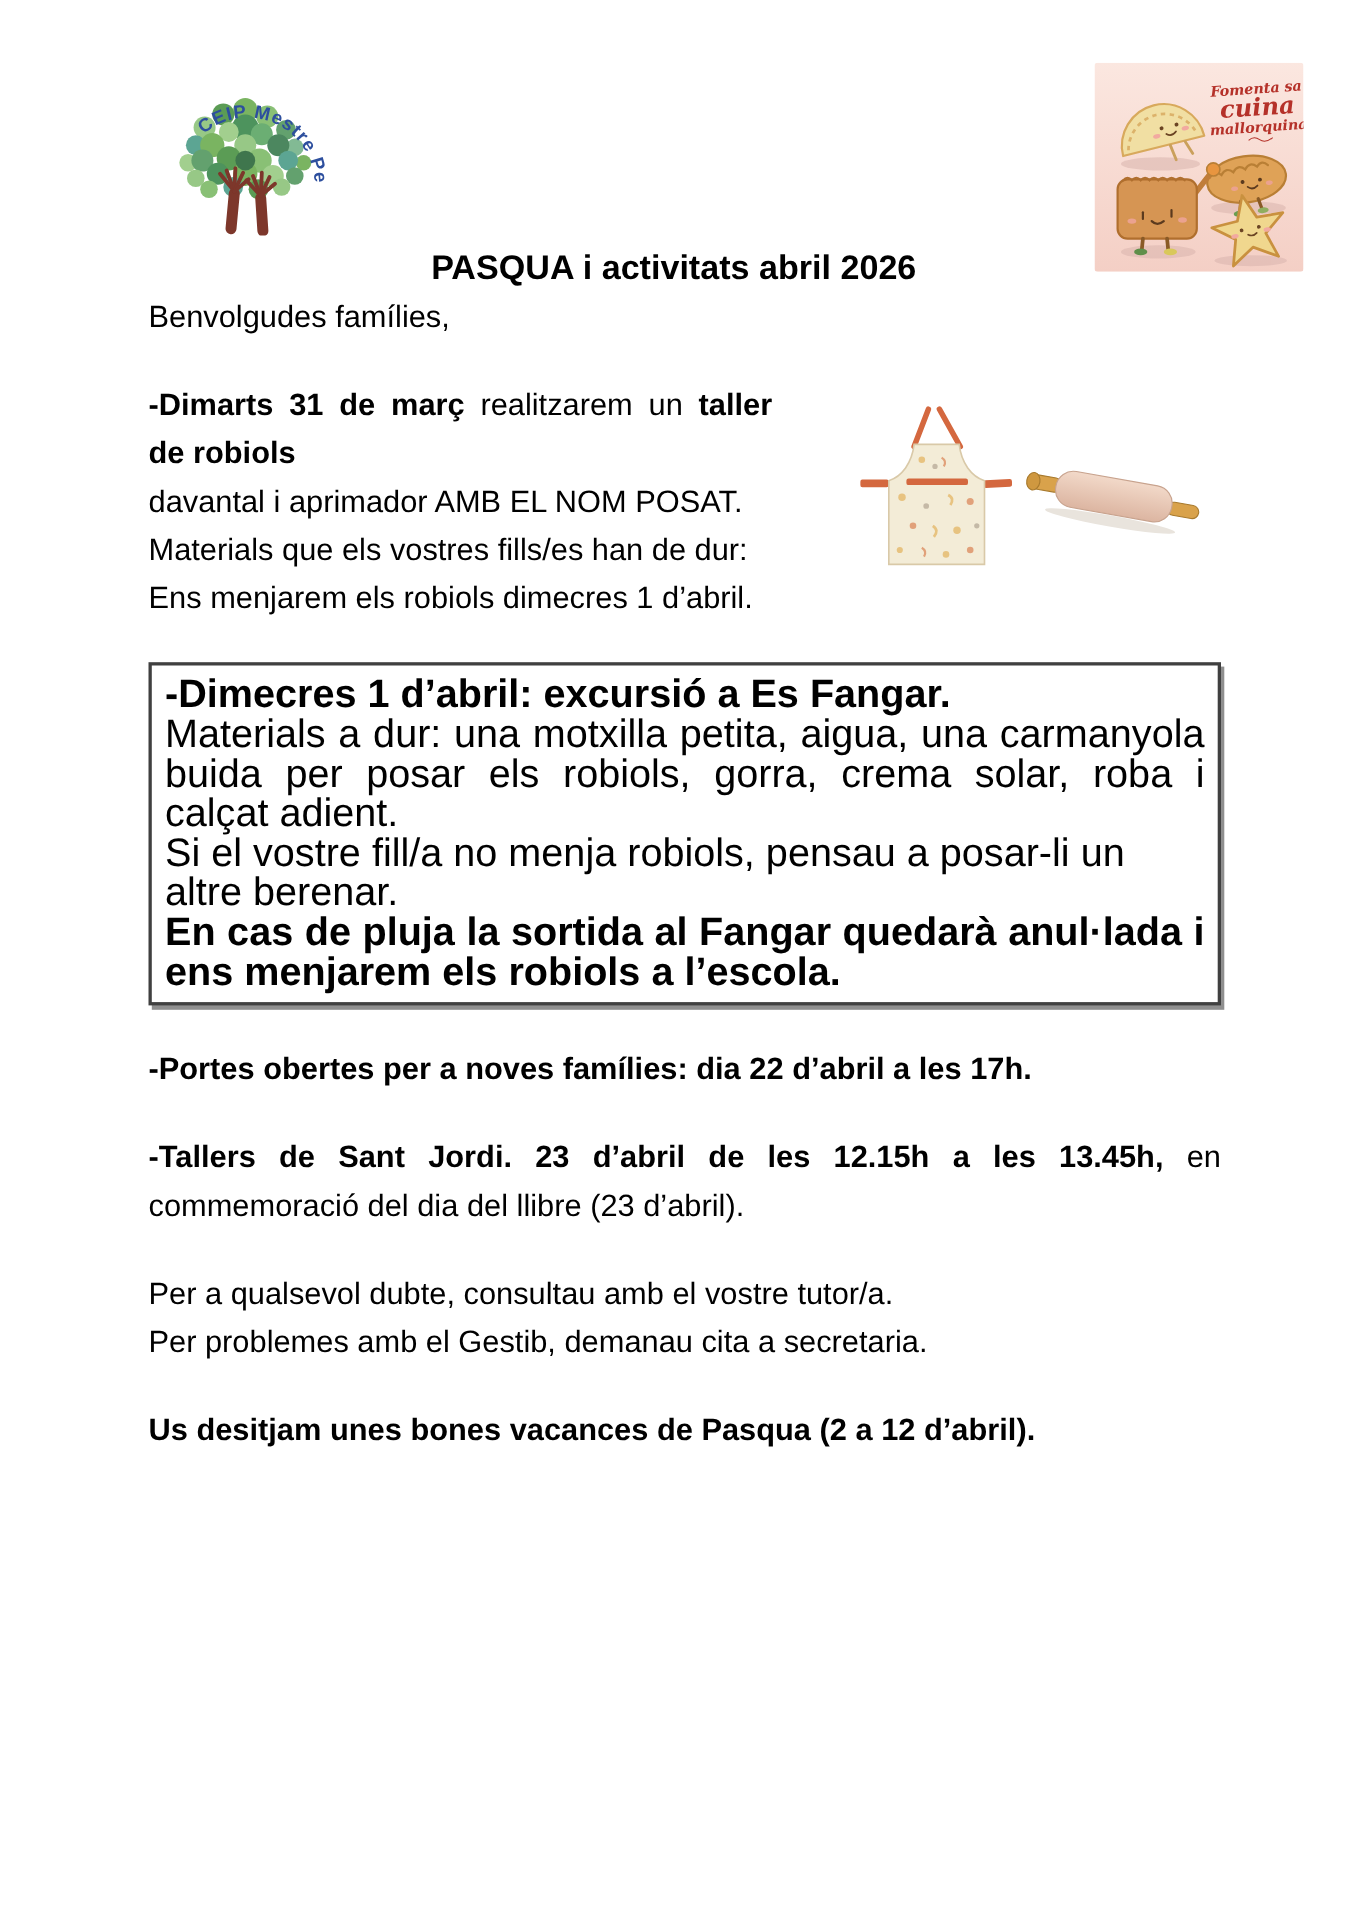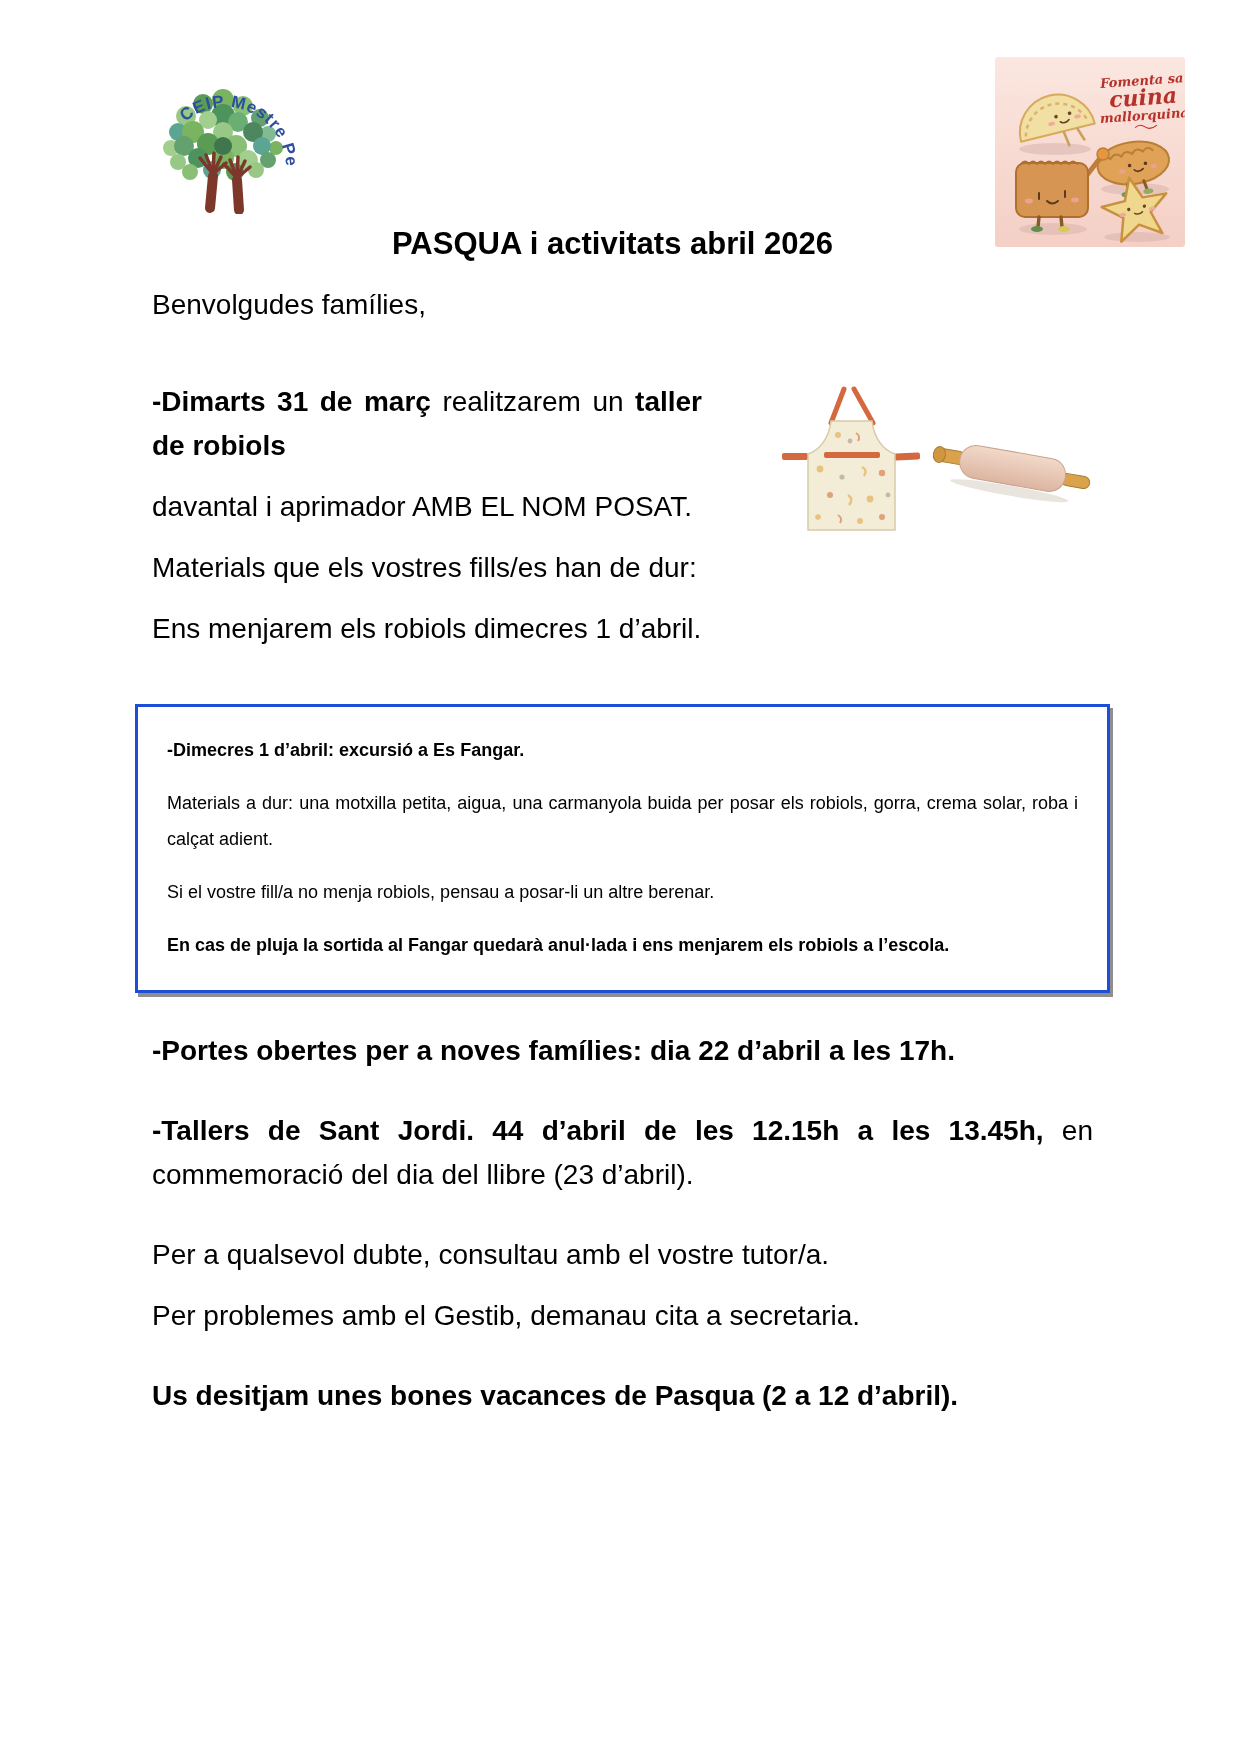--- a/index.html
+++ b/index.html
@@ -4,35 +4,35 @@
 <style>
   html,body{margin:0;padding:0;}
   body{
     width:1242px;height:1755px;position:relative;background:#ffffff;
     font-family:"Liberation Sans", sans-serif;color:#000;overflow:hidden;
   }
   .page-col{
     position:absolute;left:135px;top:222px;width:975px;
     font-size:28px;line-height:44px;
   }
-  p{margin:17px;}
+  p{margin:0;}
   b{font-weight:bold;}
   .title{font-size:31px;font-weight:bold;text-align:center;padding-right:20px;margin:0;}
   .just{text-align:justify;}
   .just-last{text-align:justify;-moz-text-align-last:justify;text-align-last:justify;}
   .section{margin-top:36px;}
   .workshop{overflow:hidden;}
   .media-float{
     float:right;width:400px;height:176px;position:relative;margin-left:8px;
   }
   .apron-wrap{position:absolute;left:72px;top:20px;width:138px;height:152px;}
   .pin-wrap{position:absolute;left:222px;top:78px;width:162px;height:62px;}
   .notice-box{
-    border:3px solid #1d4ed8;box-shadow:3px 4px 0 #8f8f8f;
-    padding:8px 12px 10px 12px;font-size:18px;line-height:36px;
+    border:3px solid #404040;box-shadow:3px 4px 0 #8f8f8f;
+    padding:8px 12px 10px 12px;font-size:36px;line-height:36px;
   }
   .logo{position:absolute;left:138px;top:56px;width:172px;height:158px;}
   .pastries{position:absolute;left:995px;top:57px;width:190px;height:190px;}
   .tight{letter-spacing:-0.3px;}
 </style>
 </head>
 <body>
 
 <svg class="logo" viewBox="0 0 172 158" xmlns="http://www.w3.org/2000/svg">
   <defs>
@@ -240,21 +240,21 @@
 
   <div class="section notice-box">
     <p><b>-Dimecres 1 d’abril: excursió a Es Fangar.</b></p>
     <p class="just">Materials a dur: una motxilla petita, aigua, una carmanyola buida per posar els robiols, gorra, crema solar, roba i calçat adient.</p>
     <p>Si el vostre fill/a no menja robiols, pensau a posar-li un altre berenar.</p>
     <p class="just"><b>En cas de pluja la sortida al Fangar quedarà anul·lada i ens menjarem els robiols a l’escola.</b></p>
   </div>
 
   <p class="section"><b>-Portes obertes per a noves famílies: dia 22 d’abril a les 17h.</b></p>
 
-  <p class="section just"><b>-Tallers de Sant Jordi. 44 d’abril de les 12.15h a les 13.45h,</b><span> en commemoració del dia del llibre (23 d’abril).</span></p>
+  <p class="section just"><b>-Tallers de Sant Jordi. 23 d’abril de les 12.15h a les 13.45h,</b><span> en commemoració del dia del llibre (23 d’abril).</span></p>
 
   <div class="section">
     <p>Per a qualsevol dubte, consultau amb el vostre tutor/a.</p>
     <p>Per problemes amb el Gestib, demanau cita a secretaria.</p>
   </div>
 
   <p class="section"><b>Us desitjam unes bones vacances de Pasqua (2 a 12 d’abril).</b></p>
 
 </div>
 

